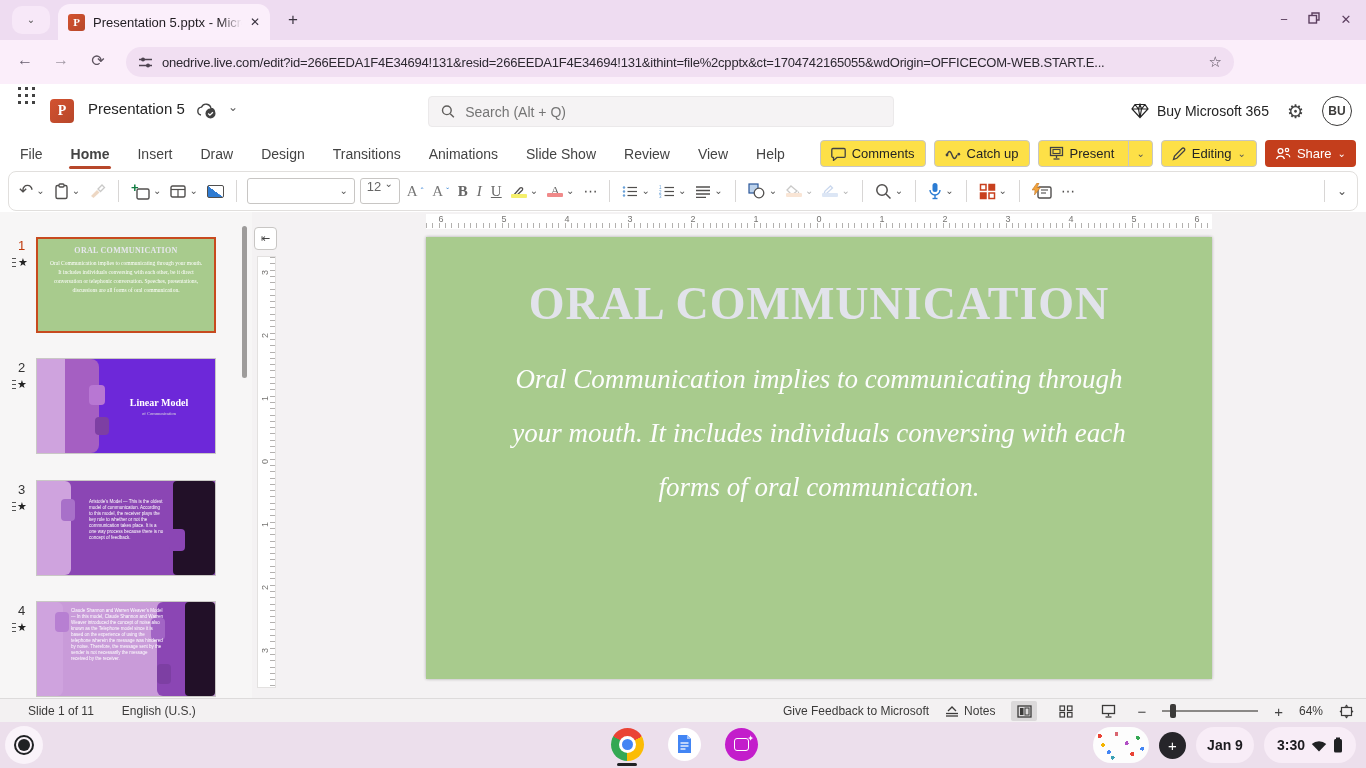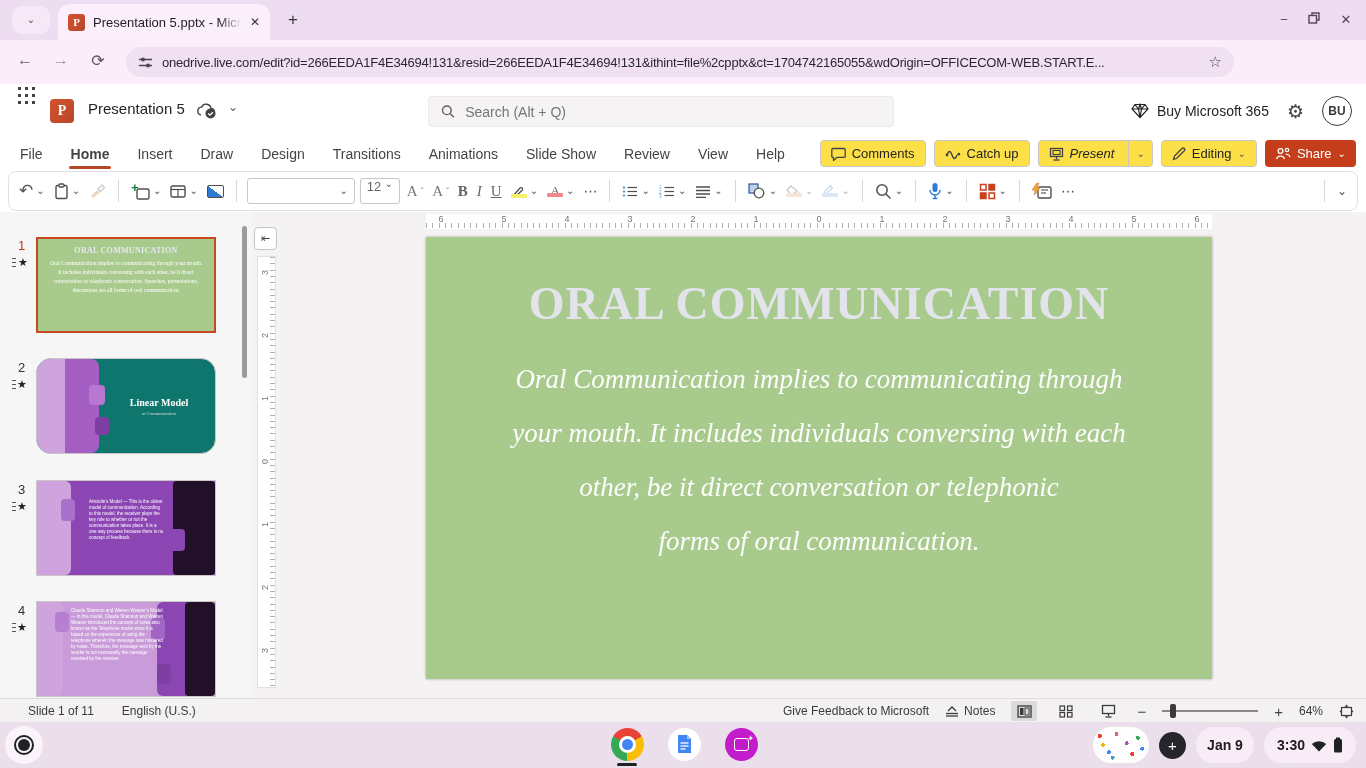--- a/index.html
+++ b/index.html
@@ -43,21 +43,21 @@
 
   
   #menubar { position:absolute; top:138px; left:0; width:1366px; height:32px; background:#fff; }
   #menu-tabs { position:absolute; left:18px; top:0; height:32px; display:flex; gap:24px; align-items:center; }
   .mtab { font-size:14px; color:#444; position:relative; padding:4px 2px; }
   .mtab.active { font-weight:700; color:#444; }
   .mtab.active::after { content:""; position:absolute; left:0; right:0; bottom:-3px; height:3px; border-radius:2px; background:#b7472a; }
   #menu-actions { position:absolute; right:10px; top:2px; display:flex; gap:8px; align-items:center; }
   .pillbtn { height:27px; background:#fde047; border:1px solid #c8c6c4; border-radius:4px; display:flex; align-items:center; gap:6px; padding:0 10px; font-size:13px; color:#242424; }
   .split { padding:0; }
-  .split .main { display:flex; align-items:center; gap:6px; padding:0 8px 0 10px;font-style:italic; }
+  .split .main { display:flex; gap:6px; padding:0 8px 0 10px; }
   .split .chevpart { border-left:1px solid #c8c6c4; padding:0 7px; height:100%; display:flex; align-items:center; }
   #share-btn { background:#c43e1c; border:none; color:#fff; }
   .chev { font-size:10px; color:#555; line-height:10px; }
   #share-btn .chev { color:#fff; }
 
   
   #ribbon { position:absolute; top:171px; left:8px; width:1350px; height:40px; background:#fff; border:1px solid #e1dfdd; border-radius:8px; display:flex; align-items:center; padding:0 8px; gap:5px; }
   .tbtn { display:flex; align-items:center; gap:3px; padding:0 2px; height:30px; }
   .vdiv { width:1px; height:22px; background:#d8d6d5; margin:0 5px; flex:none; }
   .glyph { font-size:17px; color:#514f4e; line-height:18px; }
@@ -81,21 +81,21 @@
   .t-star { position:absolute; left:12px; display:flex; align-items:center; gap:1px; }
   .t-star .dashes { width:4px; height:10px; background-image:repeating-linear-gradient(to bottom,#555 0 1px,transparent 1px 4px); }
   .t-star .st { font-size:11px; color:#222; }
   .thumb { position:absolute; left:36px; width:180px; height:96px; background:#fff; border:1px solid #c9c7c5; overflow:hidden; }
   .thumb.sel { border:2.5px solid #c74a1e; }
   
   #th1 { background:#a8cb8d; }
   #th1 .t-title { margin-top:7px; text-align:center; font-family:"Liberation Serif",serif; font-weight:700; font-size:8px; color:#e7e7ee; letter-spacing:.3px; }
   #th1 .t-body { margin:4px 10px 0; text-align:center; font-family:"Liberation Serif",serif; font-size:5.5px; line-height:9px; color:#fff; }
   
-  #th2 { background:#0f766e;border-radius:15px; }
+  #th2 { background:#6d28d9; }
   .pz { position:absolute; border-radius:4px; }
   #th2 .l1 { left:0; top:0; bottom:0; width:50px; background:#cfa3de; border-radius:0 6px 6px 0; }
   #th2 .l2 { left:28px; top:0; bottom:0; width:34px; background:#a55fc2; border-radius:0 8px 8px 0; }
   #th2 .l3 { left:52px; top:26px; width:16px; height:20px; background:#b877d3; border-radius:4px; }
   #th2 .l4 { left:58px; top:58px; width:14px; height:18px; background:#7d3fa3; border-radius:4px; }
   #th2 .t-title { position:absolute; left:70px; right:4px; top:38px; text-align:center; color:#fff; font-family:"Liberation Serif",serif; font-weight:700; font-size:10px; }
   #th2 .t-sub { position:absolute; left:70px; right:4px; top:52px; text-align:center; color:#ddd; font-family:"Liberation Serif",serif; font-size:4.5px; }
   
   #th3 { background:#8b46b4; }
   #th3 .l1 { left:0; top:0; bottom:0; width:34px; background:#cfa3de; border-radius:0 6px 6px 0; }
@@ -598,21 +598,20 @@
       <span class="hnum" style="left:645px;">4</span>
       <span class="hnum" style="left:708px;">5</span>
       <span class="hnum" style="left:771px;">6</span>
     </div>
 
     <div id="slide">
       <div id="slide-title">ORAL COMMUNICATION</div>
       <div id="slide-body">
         <div>Oral Communication implies to communicating through</div>
         <div>your mouth. It includes individuals conversing with each</div>
-        <div>other, be it direct conversation or telephonic</div>
         <div>forms of oral communication.</div>
       </div>
     </div>
   </div>
 
   <div id="statusbar">
     <div id="status-left">
       <span>Slide 1 of 11</span>
       <span>English (U.S.)</span>
     </div>

